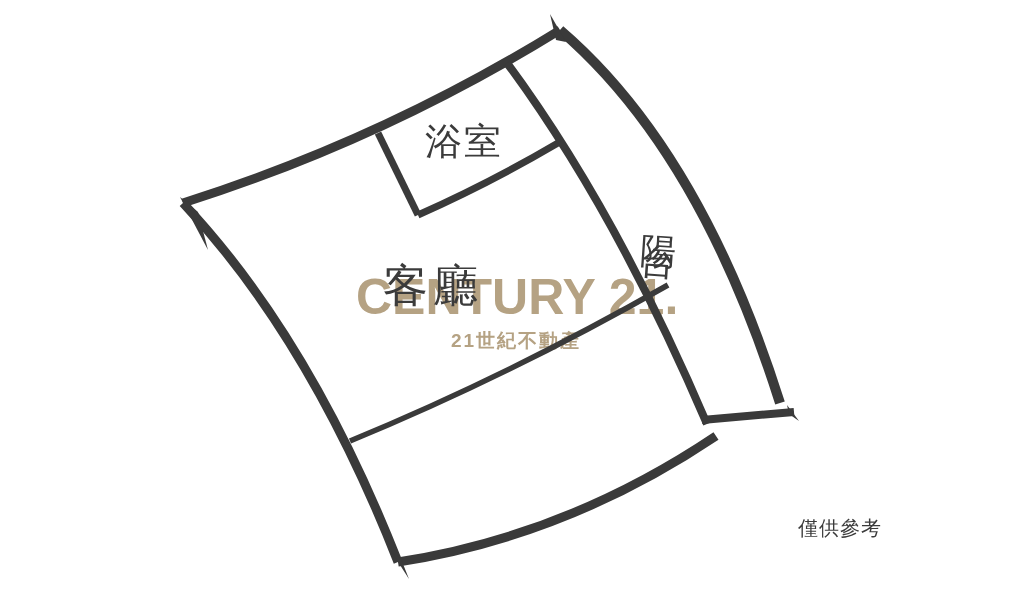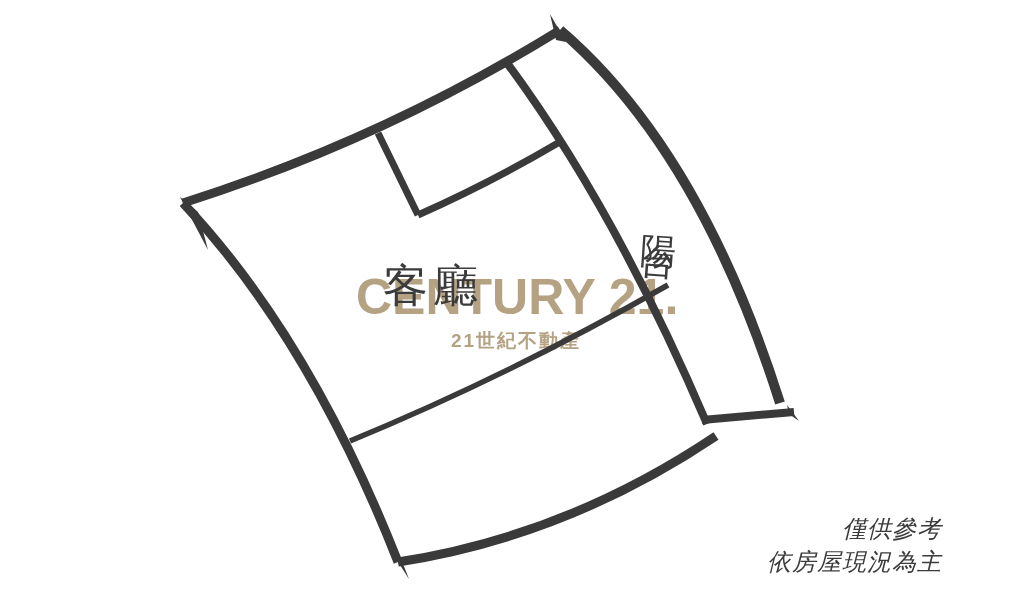--- a/index.html
+++ b/index.html
@@ -46,22 +46,22 @@
   .label-living{left:433px;top:286px;font-size:45px;letter-spacing:5px;}
   .label-bedroom{left:545px;top:426px;font-size:39px;letter-spacing:5px;}
   .label-balcony{
     left:661px;top:215px;font-size:36px;
     writing-mode:vertical-rl;text-orientation:upright;letter-spacing:7px;
     transform:translate(-50%,-50%) rotate(4deg);
   }
 
   .disclaimer{
     position:absolute;left:738px;top:512px;width:204px;z-index:3;
-    text-align:right;color:var(--ink);font-size:24px;line-height:33px;
-    letter-spacing:1px;white-space:nowrap;font-style:italic;
+    text-align:center;color:var(--ink);font-size:20px;line-height:33px;
+    letter-spacing:1px;white-space:nowrap;
   }
 </style>
 </head>
 <body>
 
 <div class="stage">
 
   <div class="watermark">
     <div class="brand">CENTURY 21.</div>
     <div class="reg">®</div>
@@ -82,21 +82,21 @@
     <path d="M 418 215 Q 490 183 558 143" stroke-width="7"></path>
 
     <path d="M 350 441 Q 508 376 668 285" stroke-width="5.5"></path>
 
     <polygon points="180,197 198,212 208,250"></polygon>
     <polygon points="550,14 556,40 566,42"></polygon>
     <polygon points="391,551 409,579 401,559"></polygon>
     <polygon points="787,405 799,421 789,414"></polygon>
   </svg>
 
+  <div class="room-label label-bathroom">浴室</div>
   <div class="room-label label-living">客廳</div>
   <div class="room-label label-balcony">陽台</div>
 
   <div class="disclaimer">
     <div>僅供參考</div>
-    <div>依房屋現況為主</div>
   </div>
 
 </div>
 
 </body></html>

